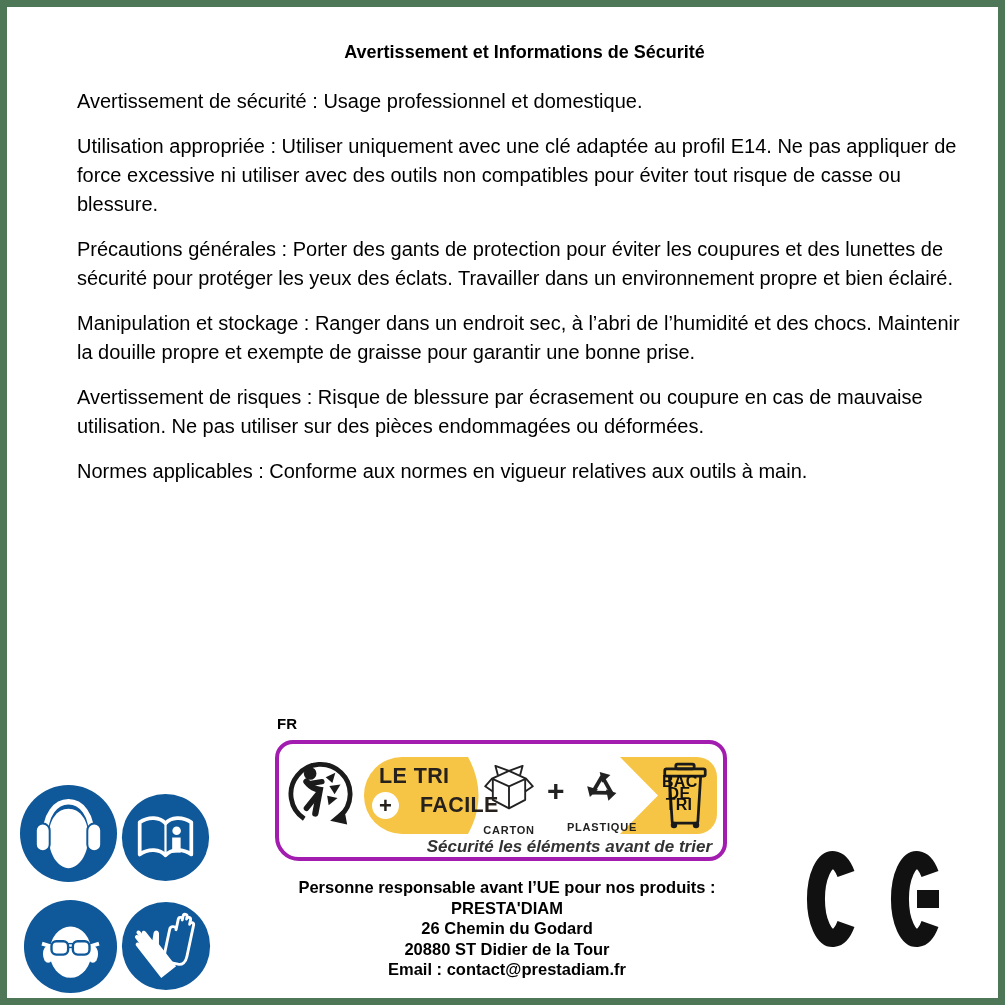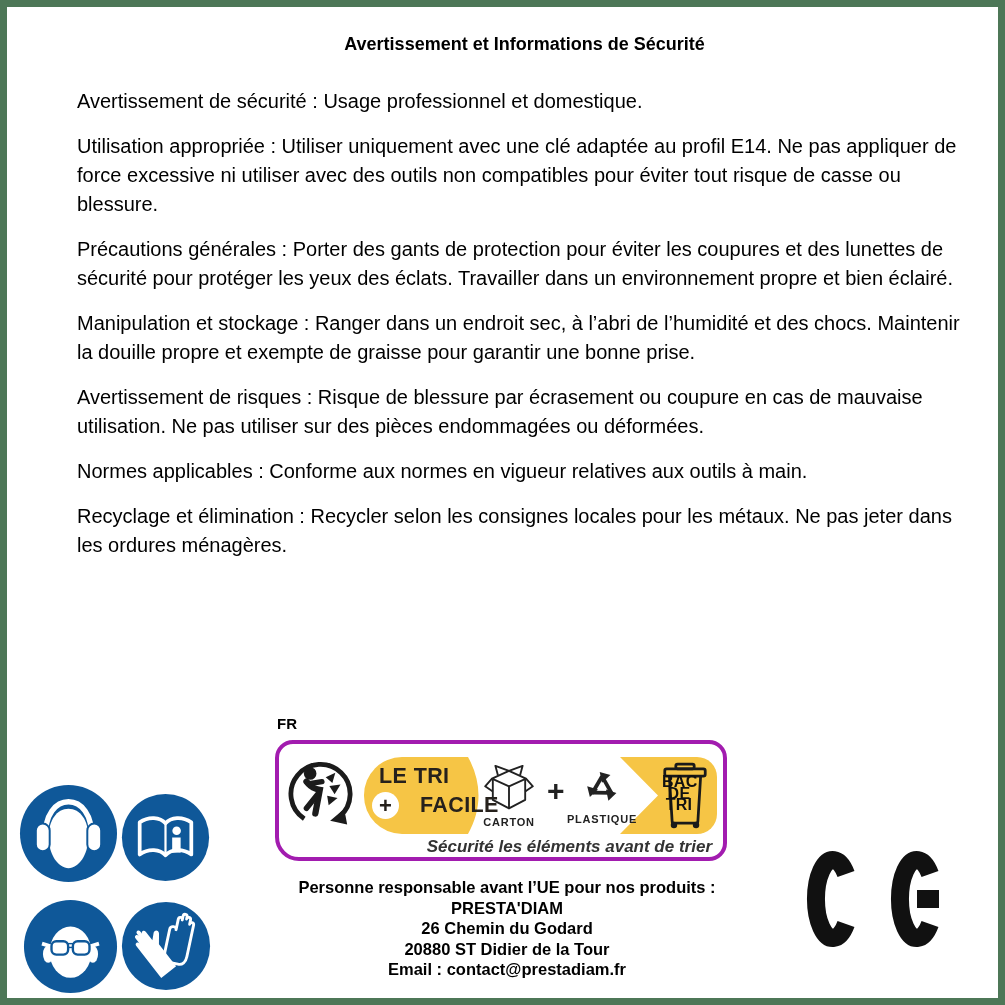--- a/index.html
+++ b/index.html
@@ -3,21 +3,21 @@
 <meta charset="utf-8">
 <style>
   html,body{margin:0;padding:0;background:#fff;}
   .page{
     position:relative; width:1005px; height:1005px; box-sizing:border-box;
     border:7px solid #4D7757; background:#fff; overflow:hidden;
     font-family:"Liberation Sans", sans-serif; color:#000;
   }
   .title{
     position:absolute; top:27px; left:0; right:0; text-align:center;
-    font-size:18px; font-weight:bold; margin:0;padding-left:44px;
+    font-size:18px; font-weight:bold; margin:8px;padding-left:44px;
   }
   .content{
     position:absolute; top:80px; left:70px; width:884px;
     font-size:20px; line-height:29px;
   }
   .para{ margin:0 0 16px 0; }
 
   
   .picto{ position:absolute; }
   #icon-ear   { left:12px;  top:777px; width:99px;  height:99px; }
@@ -45,21 +45,21 @@
   .facile-row{ position:absolute; left:8px; top:35px; display:flex; align-items:center; }
   .plus-circle{
     width:27px; height:27px; border-radius:50%; background:#fff; color:#26211C;
     font-weight:800; font-size:22px; line-height:27px; text-align:center;
   }
   .facile{ font-size:21.5px; font-weight:800; color:#26211C; margin-left:21px; letter-spacing:0.4px; }
   .material{ position:absolute; text-align:center; }
   .mat-carton{ left:114px; top:8px; width:62px; }
   .mat-plus{ position:absolute; left:183px; top:17px; font-size:30px; font-weight:800; color:#222; }
   .mat-plastique{ left:200px; top:5px; width:76px; }
-  .mat-label{ display:block; font-size:11px; font-weight:bold; letter-spacing:0.8px; color:#222; margin-top:1px; }
+  .mat-label{ display:block; font-size:11px; font-weight:bold; letter-spacing:0.8px; color:#222; margin-top:9px; }
   .bin{ position:absolute; right:9px; top:4px; width:46px; height:69px; }
   .bin svg{ position:absolute; left:0; top:0; }
   .bin-text{
     position:absolute; left:0; right:12px; top:15px; text-align:center;
     font-size:16px; line-height:11.5px; font-weight:800; color:#111; letter-spacing:0.3px;
   }
   .footer-note{
     position:absolute; right:11px; top:93px; font-size:17px; font-weight:bold;
     font-style:italic; color:#333; white-space:nowrap;
   }
@@ -81,21 +81,20 @@
 
   <h1 class="title">Avertissement et Informations de Sécurité</h1>
 
   <div class="content">
     <p class="para">Avertissement de sécurité : Usage professionnel et domestique.</p>
     <p class="para">Utilisation appropriée : Utiliser uniquement avec une clé adaptée au profil E14. Ne pas appliquer de force excessive ni utiliser avec des outils non compatibles pour éviter tout risque de casse ou blessure.</p>
     <p class="para">Précautions générales : Porter des gants de protection pour éviter les coupures et des lunettes de sécurité pour protéger les yeux des éclats. Travailler dans un environnement propre et bien éclairé.</p>
     <p class="para">Manipulation et stockage : Ranger dans un endroit sec, à l’abri de l’humidité et des chocs. Maintenir la douille propre et exempte de graisse pour garantir une bonne prise.</p>
     <p class="para">Avertissement de risques : Risque de blessure par écrasement ou coupure en cas de mauvaise utilisation. Ne pas utiliser sur des pièces endommagées ou déformées.</p>
     <p class="para">Normes applicables : Conforme aux normes en vigueur relatives aux outils à main.</p>
-    <p class="para">Recyclage et élimination : Recycler selon les consignes locales pour les métaux. Ne pas jeter dans les ordures ménagères.</p>
   </div>
 
   <svg id="icon-ear" class="picto" viewBox="0 0 100 100">
     <circle cx="50" cy="50" r="49" fill="#0F5899"></circle>
     <path d="M27,56 C25,30 38,18 50,18 C62,18 75,30 73,56" fill="none" stroke="#fff" stroke-width="5.5"></path>
     <path d="M50,25 C38,25 30,37 30,53 C30,72 40,85 50,85 C60,85 70,72 70,53 C70,37 62,25 50,25 Z" fill="#fff"></path>
     <rect x="17" y="40" width="14" height="28" rx="7" fill="#fff" stroke="#0F5899" stroke-width="2"></rect>
     <rect x="69" y="40" width="14" height="28" rx="7" fill="#fff" stroke="#0F5899" stroke-width="2"></rect>
   </svg>
 

